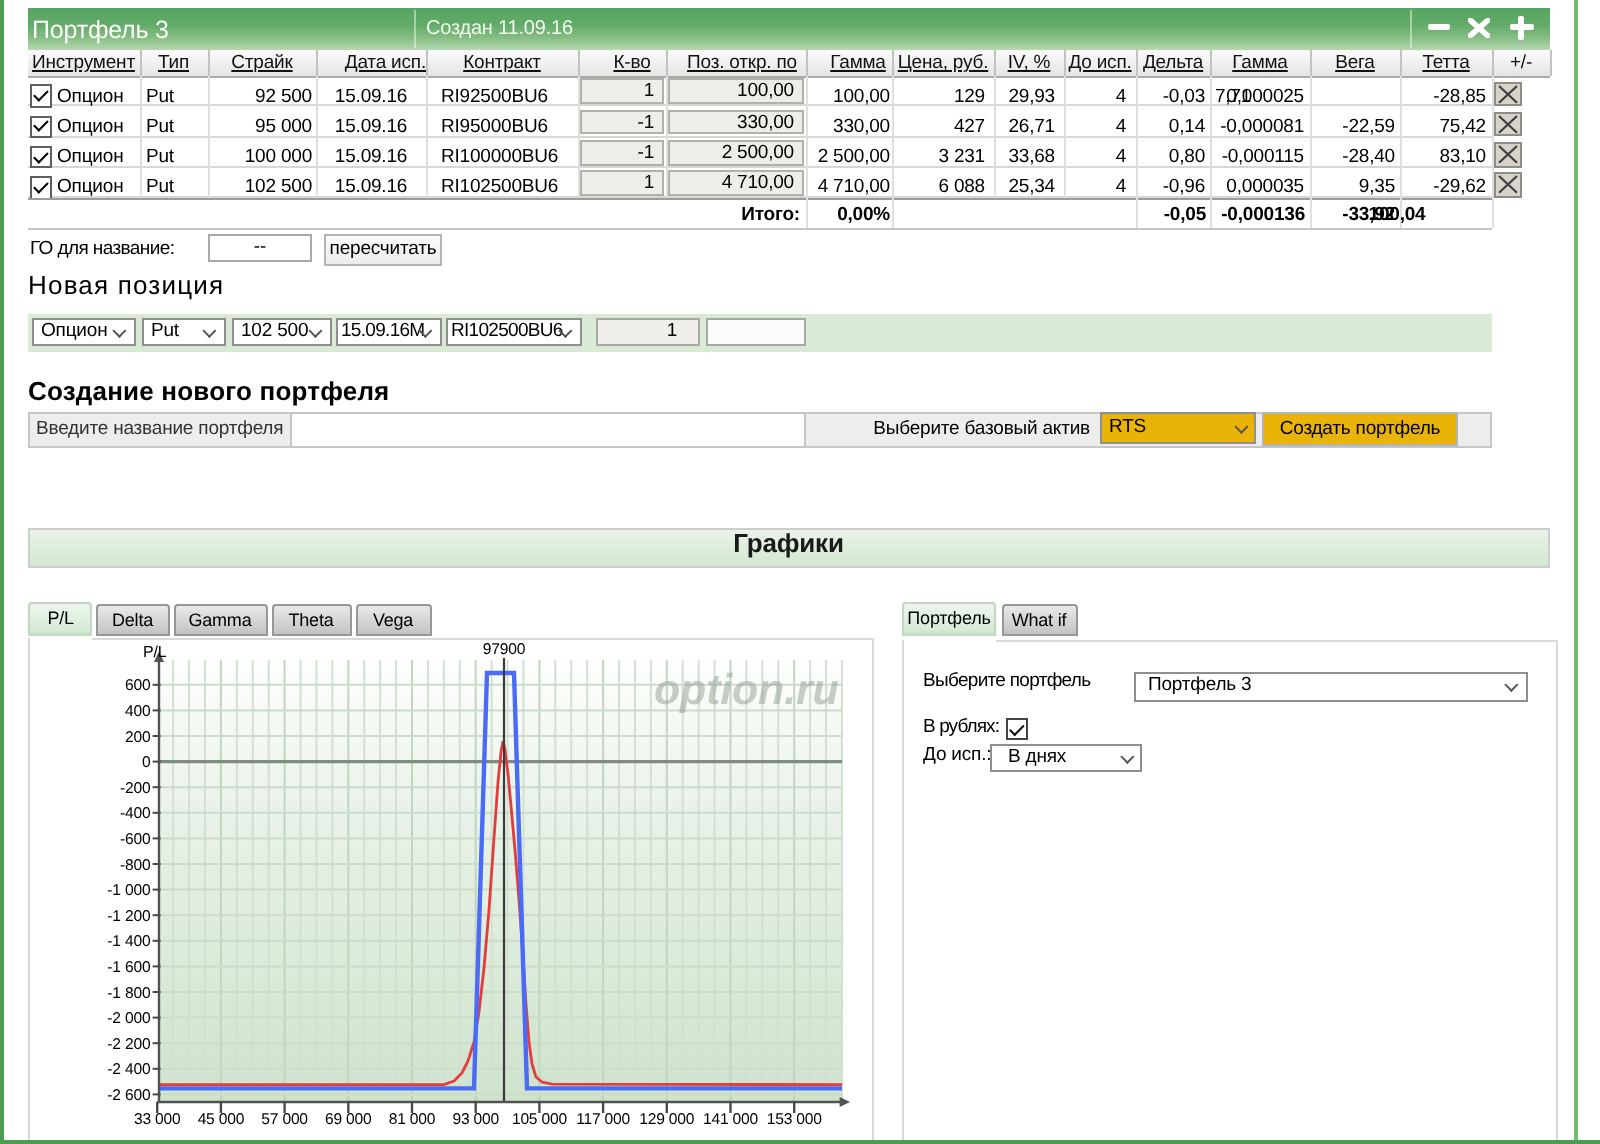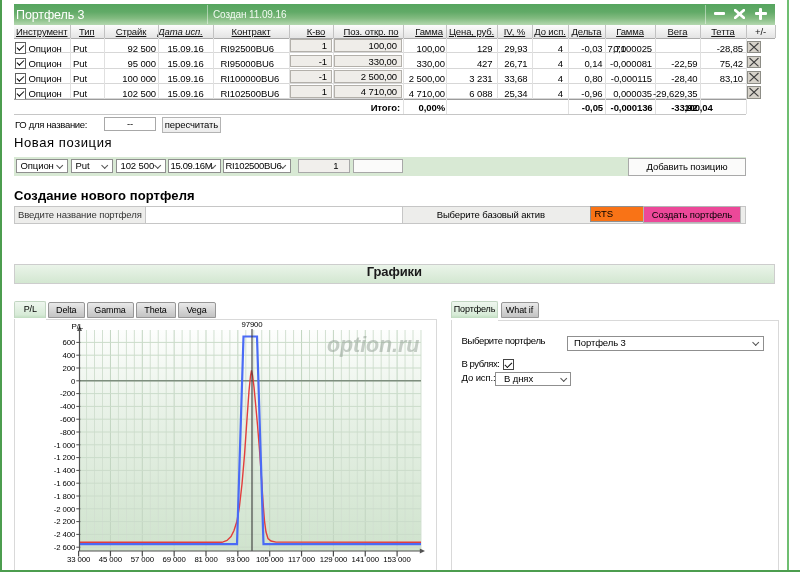--- a/index.html
+++ b/index.html
@@ -20,21 +20,21 @@
 <svg style="position:absolute;left:733.5px;top:8.5px;" width="11" height="10">
       <line x1="1.2" y1="1.2" x2="9.8" y2="8.8" stroke="#fff" stroke-width="2.8" stroke-linecap="round"></line>
       <line x1="9.8" y1="1.2" x2="1.2" y2="8.8" stroke="#fff" stroke-width="2.8" stroke-linecap="round"></line>
     </svg>
 <div style="left:755px;top:12.2px;width:11.5px;height:3.2px;background:#fff;border-radius:1px;"></div>
 <div style="left:759.2px;top:8px;width:3.2px;height:11.5px;background:#fff;border-radius:1px;"></div>
 <div style="left:14px;top:25px;width:761px;height:12.5px;background:linear-gradient(180deg,#fcfcfc,#e4e4e4);border-bottom:1px solid #aaa;"></div>
 <div style="left:14px;top:25.8px;width:55.5px;height:12px;text-align:center;text-decoration:underline;color:#111;line-height:12px;">Инструмент</div>
 <div style="left:69.5px;top:25.8px;width:34.5px;height:12px;text-align:center;text-decoration:underline;color:#111;line-height:12px;">Тип</div>
 <div style="left:104px;top:25.8px;width:54px;height:12px;text-align:center;text-decoration:underline;color:#111;line-height:12px;">Страйк</div>
-<div style="left:158px;top:25.8px;width:55px;height:12px;text-align:left;text-decoration:underline;color:#111;line-height:12px;font-style:italic;">Дата исп.</div>
+<div style="left:158px;top:25.8px;width:55px;height:12px;text-align:right;text-decoration:underline;color:#111;line-height:12px;">Дата исп.</div>
 <div style="left:213px;top:25.8px;width:76px;height:12px;text-align:center;text-decoration:underline;color:#111;line-height:12px;">Контракт</div>
 <div style="left:294px;top:25.8px;width:44px;height:12px;text-align:center;text-decoration:underline;color:#111;line-height:12px;">К-во</div>
 <div style="left:336px;top:25.8px;width:70px;height:12px;text-align:center;text-decoration:underline;color:#111;line-height:12px;">Поз. откр. по</div>
 <div style="left:407.5px;top:25.8px;width:43px;height:12px;text-align:center;text-decoration:underline;color:#111;line-height:12px;">Гамма</div>
 <div style="left:446px;top:25.8px;width:51px;height:12px;text-align:center;text-decoration:underline;color:#111;line-height:12px;">Цена, руб.</div>
 <div style="left:497px;top:25.8px;width:35px;height:12px;text-align:center;text-decoration:underline;color:#111;line-height:12px;">IV, %</div>
 <div style="left:532px;top:25.8px;width:36px;height:12px;text-align:center;text-decoration:underline;color:#111;line-height:12px;">До исп.</div>
 <div style="left:568px;top:25.8px;width:37px;height:12px;text-align:center;text-decoration:underline;color:#111;line-height:12px;">Дельта</div>
 <div style="left:605px;top:25.8px;width:50px;height:12px;text-align:center;text-decoration:underline;color:#111;line-height:12px;">Гамма</div>
 <div style="left:655px;top:25.8px;width:45px;height:12px;text-align:center;text-decoration:underline;color:#111;line-height:12px;">Вега</div>
@@ -202,21 +202,21 @@
 <div style="top:88.2px;height:11px;line-height:11px;left:220.5px;width:70px;">RI102500BU6</div>
 <div style="left:290px;top:85.0px;width:42px;height:12.8px;background:#efede9;border:1px solid #b3b0aa;line-height:11.5px;text-align:right;padding-right:4px;box-sizing:border-box;">1</div>
 <div style="left:334px;top:85.0px;width:68px;height:12.8px;background:#efede9;border:1px solid #b3b0aa;line-height:11.5px;text-align:right;padding-right:4px;box-sizing:border-box;">4 710,00</div>
 <div style="top:88.2px;height:11px;line-height:11px;left:355.0px;width:90px;text-align:right;">4 710,00</div>
 <div style="top:88.2px;height:11px;line-height:11px;left:402.5px;width:90px;text-align:right;">6 088</div>
 <div style="top:88.2px;height:11px;line-height:11px;left:437.5px;width:90px;text-align:right;">25,34</div>
 <div style="top:88.2px;height:11px;line-height:11px;left:473.0px;width:90px;text-align:right;">4</div>
 <div style="top:88.2px;height:11px;line-height:11px;left:512.5px;width:90px;text-align:right;">-0,96</div>
 <div style="top:88.2px;height:11px;line-height:11px;left:562.0px;width:90px;text-align:right;">0,000035</div>
 <div style="top:88.2px;height:11px;line-height:11px;left:607.5px;width:90px;text-align:right;">9,35</div>
-<div style="top:88.2px;height:11px;line-height:11px;left:653.0px;width:90px;">-29,62</div>
+<div style="top:88.2px;height:11px;line-height:11px;left:653.0px;width:90px;text-align:right;">-29,62</div>
 <div style="left:747px;top:86.4px;width:14px;height:12.4px;background:#d7d3ca;border:1px solid #8d8d86;box-sizing:border-box;">
       <svg width="12" height="10.4" style="position:absolute;left:0;top:0;">
         <line x1="1.5" y1="1" x2="10.5" y2="9.4" stroke="#3f3f3f" stroke-width="1.1"></line>
         <line x1="10.5" y1="1" x2="1.5" y2="9.4" stroke="#3f3f3f" stroke-width="1.1"></line>
       </svg>
     </div>
 <div style="left:14px;top:99.0px;width:732px;height:1px;background:#9c9c9c;"></div>
 <div style="left:14px;top:114.0px;width:732px;height:1px;background:#c6c6c6;"></div>
 <div style="left:403px;top:99.0px;width:1px;height:15px;background:#e0e0e0;"></div>
 <div style="left:446px;top:99.0px;width:1px;height:15px;background:#e0e0e0;"></div>
@@ -236,28 +236,27 @@
 <div style="left:162px;top:117px;width:59px;height:15.5px;border:1px solid #b3b3b3;background:linear-gradient(180deg,#fbfbfb,#ececec);box-sizing:border-box;line-height:13.5px;text-align:center;">пересчитать</div>
 <div style="left:14px;top:136.2px;width:300px;height:14px;font-size:13px;font-weight:normal;letter-spacing:0.6px;line-height:14px;">Новая позиция</div>
 <div style="left:14px;top:156.5px;width:732px;height:19.5px;background:#d8e9d4;"></div>
 <div style="left:15.5px;top:159px;width:52px;height:14px;background:#fff;border:1px solid #8f8f8f;box-sizing:border-box;line-height:12px;padding-left:4px;">Опцион<div style="right:4px;top:3.0px;width:4.4px;height:4.4px;border-right:1.1px solid #555;border-bottom:1.1px solid #555;transform:rotate(45deg);"></div></div>
 <div style="left:70.5px;top:159px;width:42px;height:14px;background:#fff;border:1px solid #8f8f8f;box-sizing:border-box;line-height:12px;padding-left:4px;">Put<div style="right:4px;top:3.0px;width:4.4px;height:4.4px;border-right:1.1px solid #555;border-bottom:1.1px solid #555;transform:rotate(45deg);"></div></div>
 <div style="left:115.5px;top:159px;width:50px;height:14px;background:#fff;border:1px solid #8f8f8f;box-sizing:border-box;line-height:12px;padding-left:4px;">102 500<div style="right:4px;top:3.0px;width:4.4px;height:4.4px;border-right:1.1px solid #555;border-bottom:1.1px solid #555;transform:rotate(45deg);"></div></div>
 <div style="left:167.5px;top:159px;width:53px;height:14px;background:#fff;border:1px solid #8f8f8f;box-sizing:border-box;line-height:12px;padding-left:2px;"><span style="letter-spacing:-0.35px;position:static">15.09.16M</span><div style="right:4px;top:3.0px;width:4.4px;height:4.4px;border-right:1.1px solid #555;border-bottom:1.1px solid #555;transform:rotate(45deg);"></div></div>
 <div style="left:222.5px;top:159px;width:68px;height:14px;background:#fff;border:1px solid #8f8f8f;box-sizing:border-box;line-height:12px;padding-left:2px;"><span style="letter-spacing:-0.35px;position:static">RI102500BU6</span><div style="right:4px;top:3.0px;width:4.4px;height:4.4px;border-right:1.1px solid #555;border-bottom:1.1px solid #555;transform:rotate(45deg);"></div></div>
 <div style="left:297.5px;top:159px;width:52px;height:14px;background:#f1efec;border:1px solid #a8a8a8;box-sizing:border-box;line-height:12px;text-align:right;padding-right:10px;">1</div>
 <div style="left:352.5px;top:159px;width:50px;height:14px;background:#fbfbfa;border:1px solid #a8a8a8;box-sizing:border-box;"></div>
-<div style="left:628px;top:157.5px;width:118px;height:18px;background:#fbfbfa;border:1px solid #a9a9a9;box-sizing:border-box;line-height:16px;text-align:center;">Добавить позицию</div>
 <div style="left:14px;top:188.6px;width:400px;height:14px;font-size:13px;font-weight:bold;letter-spacing:0.1px;line-height:14px;">Создание нового портфеля</div>
 <div style="left:14px;top:205.5px;width:732px;height:18.5px;background:#ededeb;border:1px solid #c6c6c6;box-sizing:border-box;"></div>
 <div style="left:18px;top:209.4px;width:160px;height:12px;color:#333;line-height:12px;">Введите название портфеля</div>
 <div style="left:145px;top:205.5px;width:258px;height:18.5px;background:#fff;border:1px solid #c6c6c6;box-sizing:border-box;"></div>
 <div style="left:425px;top:209.4px;width:120px;height:12px;line-height:12px;text-align:right;">Выберите базовый актив</div>
-<div style="left:549.5px;top:206px;width:78.5px;height:16px;background:#f97316;border:1px solid #8f8f8f;box-sizing:border-box;line-height:14px;padding-left:4px;margin-left:40px;">RTS<div style="right:4px;top:4.0px;width:4.4px;height:4.4px;border-right:1.1px solid #555;border-bottom:1.1px solid #555;transform:rotate(45deg);"></div></div>
-<div style="left:631px;top:205.5px;width:98px;height:17.5px;background:#ec4899;border:1px solid #b5b5b5;box-sizing:border-box;line-height:15.5px;text-align:center;margin-left:12px;">Создать портфель</div>
+<div style="left:549.5px;top:206px;width:78.5px;height:16px;background:#eab308;border:1px solid #8f8f8f;box-sizing:border-box;line-height:14px;padding-left:4px;">RTS<div style="right:4px;top:4.0px;width:4.4px;height:4.4px;border-right:1.1px solid #555;border-bottom:1.1px solid #555;transform:rotate(45deg);"></div></div>
+<div style="left:631px;top:205.5px;width:98px;height:17.5px;background:#eab308;border:1px solid #b5b5b5;box-sizing:border-box;line-height:15.5px;text-align:center;">Создать портфель</div>
 <div style="left:14px;top:264px;width:760.5px;height:20px;background:linear-gradient(180deg,#eaf4e9,#d3e7d1);border:1px solid #cdcdcd;box-sizing:border-box;"></div>
 <div style="left:14px;top:264.8px;width:760.5px;height:14px;font-size:13px;font-weight:bold;text-align:center;line-height:14px;color:#1a1a1a;">Графики</div>
 <div style="left:14.3px;top:301.2px;width:32px;height:16.6px;background:linear-gradient(180deg,#eef6ee 0%,#d7ebd7 80%,#bfdcbf 100%);border:1px solid #c2d6c2;border-bottom:none;box-sizing:border-box;font-size:9px;text-align:center;line-height:15px;border-radius:2px 2px 0 0;">P/L</div>
 <div style="left:48px;top:302px;width:36.5px;height:16.4px;background:linear-gradient(180deg,#e9e9e9,#c3c3c3);border:1px solid #979797;box-sizing:border-box;font-size:9px;text-align:center;line-height:14.5px;border-radius:2px 2px 0 0;">Delta</div>
 <div style="left:86.5px;top:302px;width:47px;height:16.4px;background:linear-gradient(180deg,#e9e9e9,#c3c3c3);border:1px solid #979797;box-sizing:border-box;font-size:9px;text-align:center;line-height:14.5px;border-radius:2px 2px 0 0;">Gamma</div>
 <div style="left:135.5px;top:302px;width:40px;height:16.4px;background:linear-gradient(180deg,#e9e9e9,#c3c3c3);border:1px solid #979797;box-sizing:border-box;font-size:9px;text-align:center;line-height:14.5px;border-radius:2px 2px 0 0;">Theta</div>
 <div style="left:177.5px;top:302px;width:38px;height:16.4px;background:linear-gradient(180deg,#e9e9e9,#c3c3c3);border:1px solid #979797;box-sizing:border-box;font-size:9px;text-align:center;line-height:14.5px;border-radius:2px 2px 0 0;">Vega</div>
 <div style="left:451px;top:301.2px;width:47px;height:16.6px;background:linear-gradient(180deg,#eef6ee 0%,#d7ebd7 80%,#bfdcbf 100%);border:1px solid #c2d6c2;border-bottom:none;box-sizing:border-box;font-size:9px;text-align:center;line-height:15px;border-radius:2px 2px 0 0;">Портфель</div>
 <div style="left:500.5px;top:302px;width:38px;height:16.4px;background:linear-gradient(180deg,#e9e9e9,#c3c3c3);border:1px solid #979797;box-sizing:border-box;font-size:9px;text-align:center;line-height:14.5px;border-radius:2px 2px 0 0;">What if</div>
 <div style="left:14px;top:318.5px;width:1px;height:251px;background:#d9d9d9;"></div>

